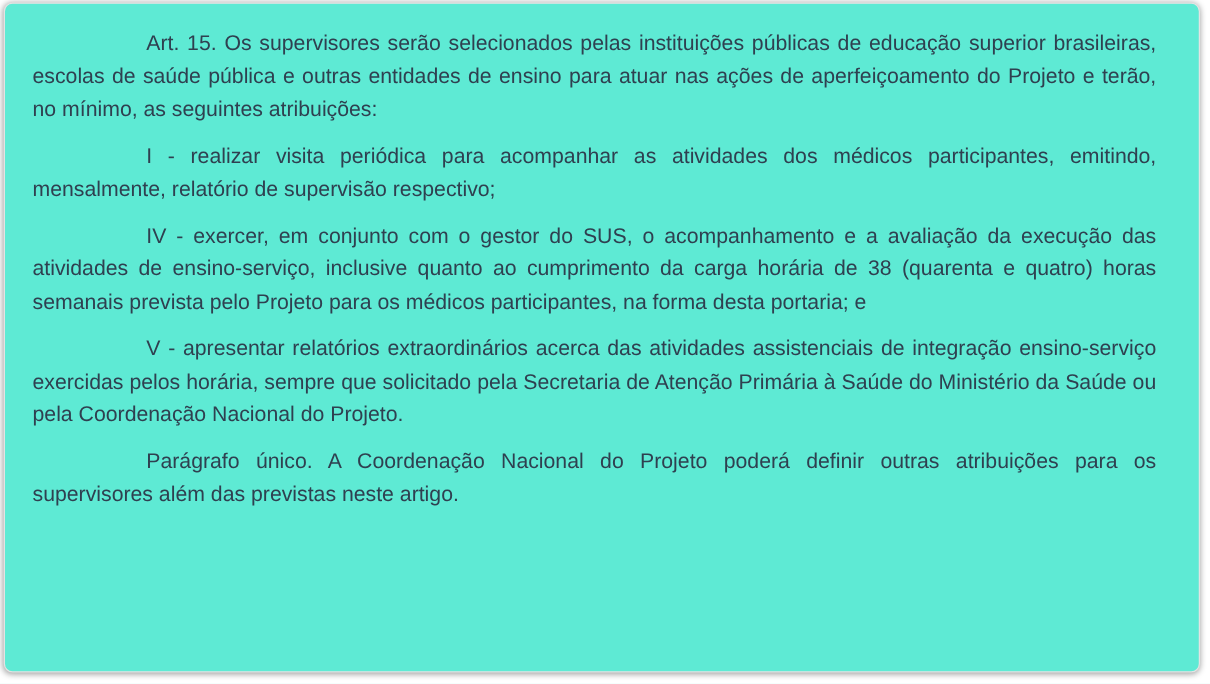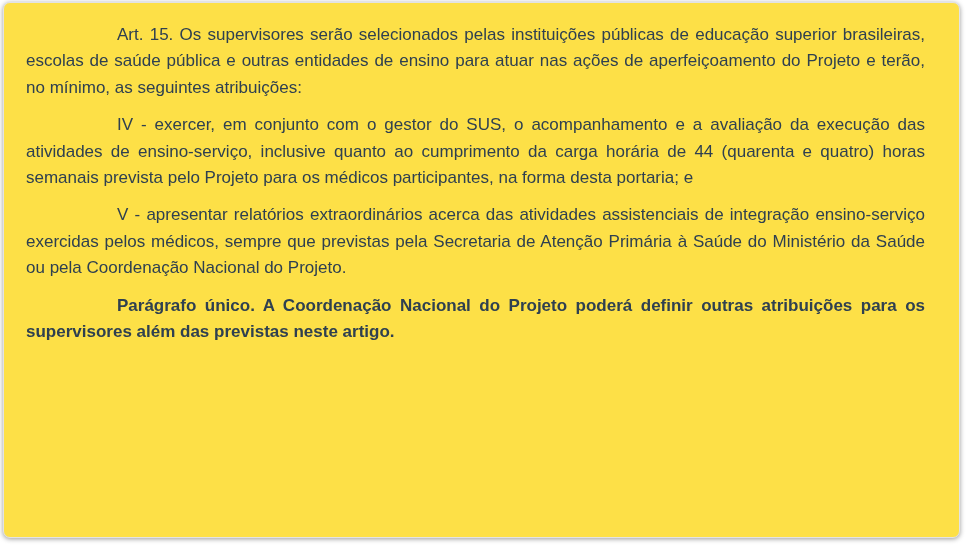--- a/index.html
+++ b/index.html
@@ -10,43 +10,43 @@
     background: #ffffff;
     overflow: hidden;
   }
   .doc-card {
     position: absolute;
     left: 3px;
     top: 2px;
     width: 957px;
     height: 536px;
     box-sizing: border-box;
-    background: #fde047;
+    background: #5eead4;
     border: 1px solid #e3e3e3;
     border-radius: 7px;
     box-shadow: 0 1px 5px rgba(0,0,0,0.40);
     padding: 19px 34px 18px 22px;
     font-family: "Liberation Sans", "DejaVu Sans", sans-serif;
     font-size: 17px;
     line-height: 26.4px;
     color: #2f4050;
     overflow: hidden;
   }
   .doc-card p {
     margin: 0 0 11px 0;
     text-indent: 91px;
     text-align: justify;
     text-justify: inter-word;
   }
   .doc-card p:last-child {
     margin-bottom: 0;
-    font-weight: bold;
   }
 </style>
 </head>
 <body>
 
 <div class="doc-card">
   <p>Art. 15. Os supervisores serão selecionados pelas instituições públicas de educação superior brasileiras, escolas de saúde pública e outras entidades de ensino para atuar nas ações de aperfeiçoamento do Projeto e terão, no mínimo, as seguintes atribuições:</p>
-  <p>IV - exercer, em conjunto com o gestor do SUS, o acompanhamento e a avaliação da execução das atividades de ensino-serviço, inclusive quanto ao cumprimento da carga horária de 44 (quarenta e quatro) horas semanais prevista pelo Projeto para os médicos participantes, na forma desta portaria; e</p>
-  <p>V - apresentar relatórios extraordinários acerca das atividades assistenciais de integração ensino-serviço exercidas pelos médicos, sempre que previstas pela Secretaria de Atenção Primária à Saúde do Ministério da Saúde ou pela Coordenação Nacional do Projeto.</p>
+  <p>I - realizar visita periódica para acompanhar as atividades dos médicos participantes, emitindo, mensalmente, relatório de supervisão respectivo;</p>
+  <p>IV - exercer, em conjunto com o gestor do SUS, o acompanhamento e a avaliação da execução das atividades de ensino-serviço, inclusive quanto ao cumprimento da carga horária de 38 (quarenta e quatro) horas semanais prevista pelo Projeto para os médicos participantes, na forma desta portaria; e</p>
+  <p>V - apresentar relatórios extraordinários acerca das atividades assistenciais de integração ensino-serviço exercidas pelos horária, sempre que solicitado pela Secretaria de Atenção Primária à Saúde do Ministério da Saúde ou pela Coordenação Nacional do Projeto.</p>
   <p>Parágrafo único. A Coordenação Nacional do Projeto poderá definir outras atribuições para os supervisores além das previstas neste artigo.</p>
 </div>
 
 </body></html>

